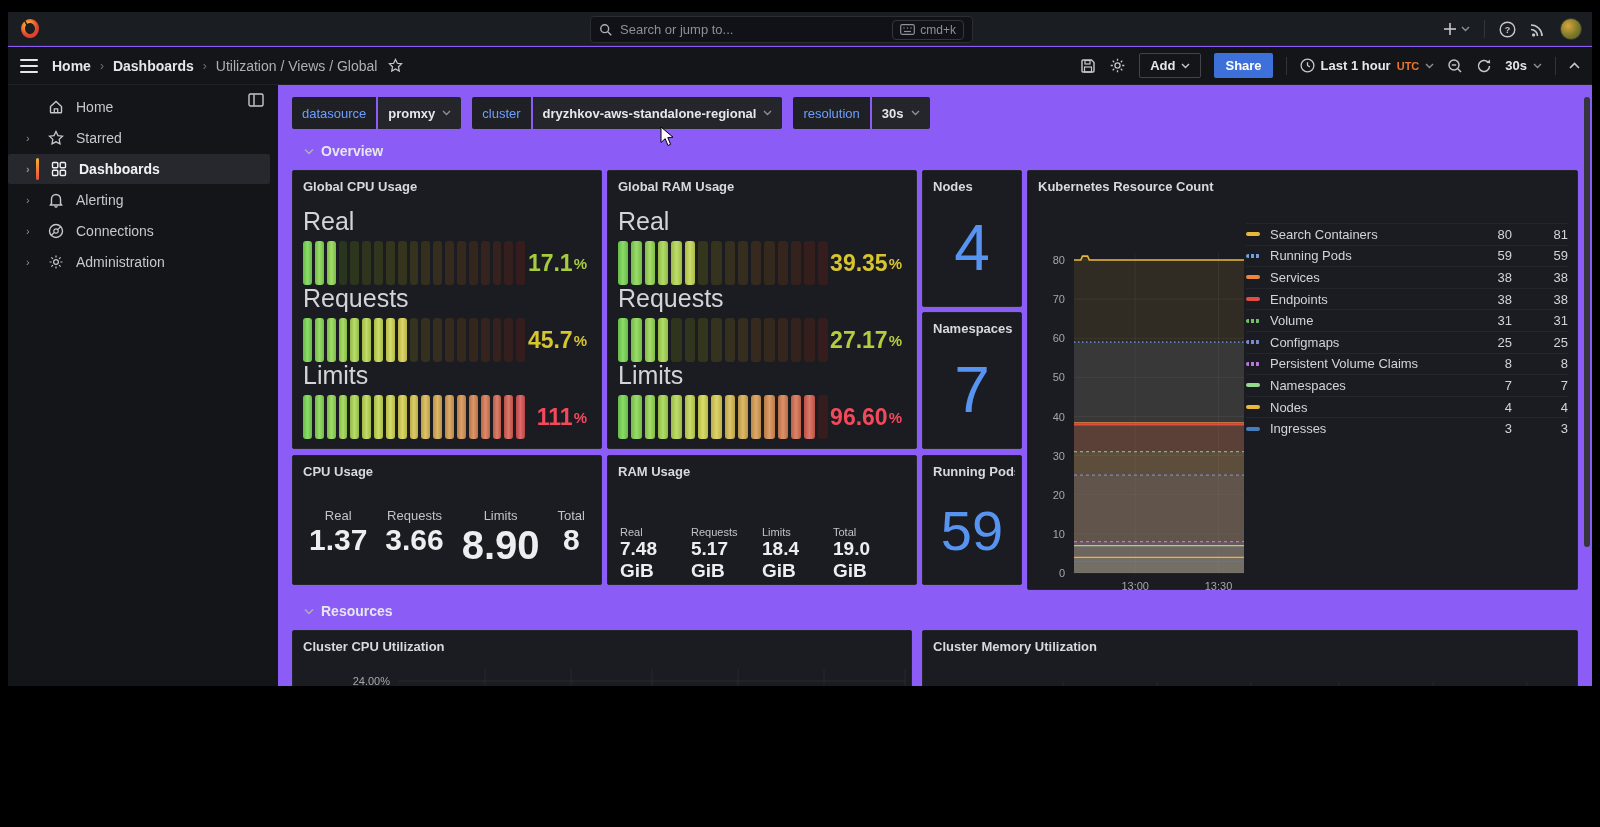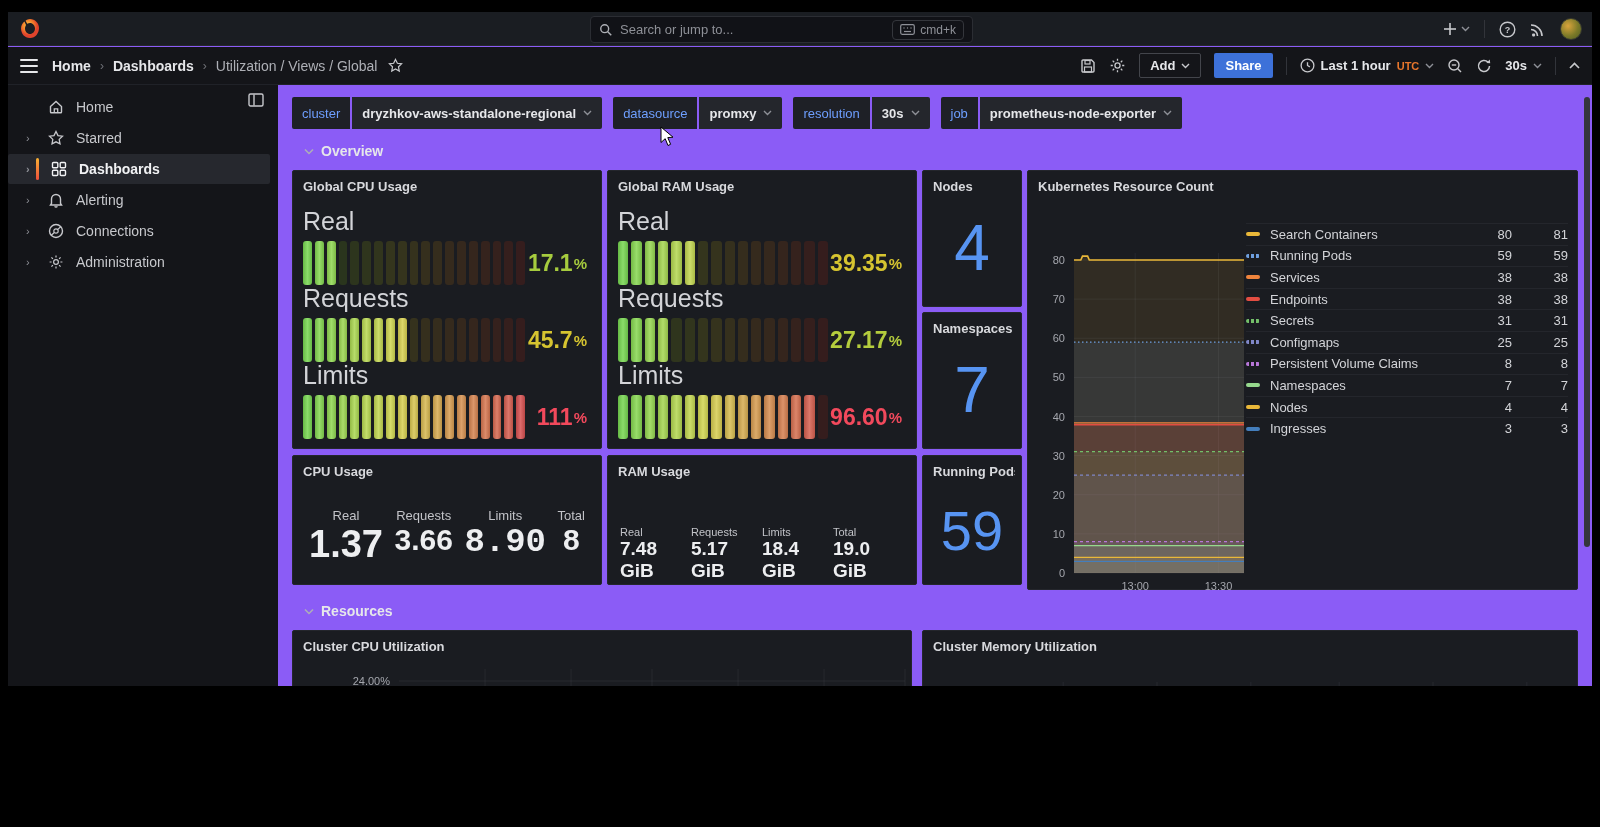--- a/index.html
+++ b/index.html
@@ -314,50 +314,41 @@
             <circle cx="10" cy="10" r="3" fill="none" stroke="#C7C8CC" stroke-width="1.5"></circle>
             <path d="M10 2v2.5M10 15.5V18M2 10h2.5M15.5 10H18M4.3 4.3l1.8 1.8M13.9 13.9l1.8 1.8M15.7 4.3l-1.8 1.8M6.1 13.9l-1.8 1.8" stroke="#C7C8CC" stroke-width="1.5"></path>
           </svg>
         </span>
       <span class="nlabel">Administration</span>
     </div>
   </div>
 
   <div class="filters">
     <div class="chip">
+      <span class="cl">datasource</span>
+      <span class="cv">
+          <span>promxy</span>
+          <svg width="9" height="6" viewBox="0 0 9 6">
+            <polyline points="1,1 4.5,4.5 8,1" fill="none" stroke="#8E9097" stroke-width="1.4"></polyline>
+          </svg>
+        </span>
+    </div>
+    <div class="chip">
       <span class="cl">cluster</span>
       <span class="cv">
           <span>dryzhkov-aws-standalone-regional</span>
           <svg width="9" height="6" viewBox="0 0 9 6">
             <polyline points="1,1 4.5,4.5 8,1" fill="none" stroke="#8E9097" stroke-width="1.4"></polyline>
           </svg>
         </span>
     </div>
     <div class="chip">
-      <span class="cl">datasource</span>
-      <span class="cv">
-          <span>promxy</span>
-          <svg width="9" height="6" viewBox="0 0 9 6">
-            <polyline points="1,1 4.5,4.5 8,1" fill="none" stroke="#8E9097" stroke-width="1.4"></polyline>
-          </svg>
-        </span>
-    </div>
-    <div class="chip">
       <span class="cl">resolution</span>
       <span class="cv">
           <span>30s</span>
-          <svg width="9" height="6" viewBox="0 0 9 6">
-            <polyline points="1,1 4.5,4.5 8,1" fill="none" stroke="#8E9097" stroke-width="1.4"></polyline>
-          </svg>
-        </span>
-    </div>
-    <div class="chip">
-      <span class="cl">job</span>
-      <span class="cv">
-          <span>prometheus-node-exporter</span>
           <svg width="9" height="6" viewBox="0 0 9 6">
             <polyline points="1,1 4.5,4.5 8,1" fill="none" stroke="#8E9097" stroke-width="1.4"></polyline>
           </svg>
         </span>
     </div>
   </div>
 
   <div class="sec-head" style="left:296px; top:131px;">
     <svg width="10" height="7" viewBox="0 0 10 7">
         <polyline points="1,1.5 5,5.5 9,1.5" fill="none" stroke="#AEB0B6" stroke-width="1.5"></polyline>
@@ -599,21 +590,21 @@
           <span class="r lg-num">38</span>
         </div>
       <div class="lg-row">
           <span class="swatch" style="background: rgb(226, 77, 66);"></span>
           <span class="lg-name">Endpoints</span>
           <span class="r lg-num">38</span>
           <span class="r lg-num">38</span>
         </div>
       <div class="lg-row">
           <span class="swatch" style="background: repeating-linear-gradient(90deg, rgb(115, 191, 105) 0px, rgb(115, 191, 105) 3px, transparent 3px, transparent 5px);"></span>
-          <span class="lg-name">Secrets</span>
+          <span class="lg-name">Volume</span>
           <span class="r lg-num">31</span>
           <span class="r lg-num">31</span>
         </div>
       <div class="lg-row">
           <span class="swatch" style="background: repeating-linear-gradient(90deg, rgb(128, 135, 200) 0px, rgb(128, 135, 200) 3px, transparent 3px, transparent 5px);"></span>
           <span class="lg-name">Configmaps</span>
           <span class="r lg-num">25</span>
           <span class="r lg-num">25</span>
         </div>
       <div class="lg-row">
@@ -641,29 +632,29 @@
           <span class="r lg-num">3</span>
         </div>
     </div>
   </div>
 
   <div class="panel" style="left:284px; top:443px; width:310px; height:130px;">
     <div class="ptitle">CPU Usage</div>
     <div class="mrow" style="top:52px;">
       <div class="mcell">
           <div class="mlabel" style="font-size:13px;">Real</div>
-          <div class="mvalue" style="font-size:38px;">1.37</div>
+          <div class="mvalue" style="font-size:30px;">1.37</div>
         </div>
       <div class="mcell">
           <div class="mlabel" style="font-size:13px;">Requests</div>
           <div class="mvalue" style="font-size:30px;">3.66</div>
         </div>
       <div class="mcell">
           <div class="mlabel" style="font-size:13px;">Limits</div>
-          <div class="mvalue" style="font-size:34px;font-family:Liberation Mono, monospace;">8.90</div>
+          <div class="mvalue" style="font-size:40px;">8.90</div>
         </div>
       <div class="mcell">
           <div class="mlabel" style="font-size:13px;">Total</div>
           <div class="mvalue" style="font-size:30px;">8</div>
         </div>
     </div>
   </div>
   <div class="panel" style="left:599px; top:443px; width:310px; height:130px;">
     <div class="ptitle">RAM Usage</div>
     <div class="mrow" style="top:70px; left:12px; right:12px;">

